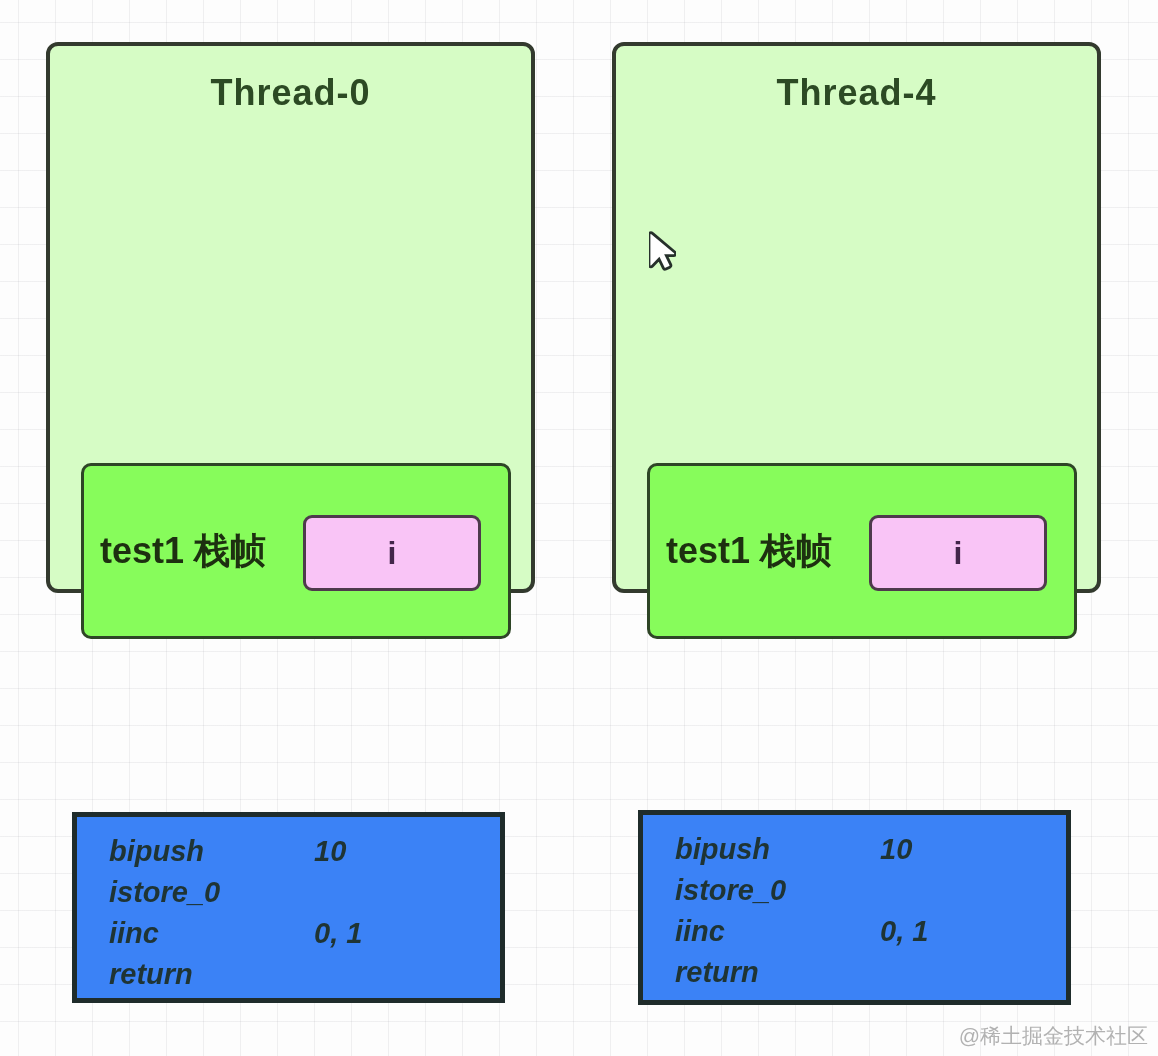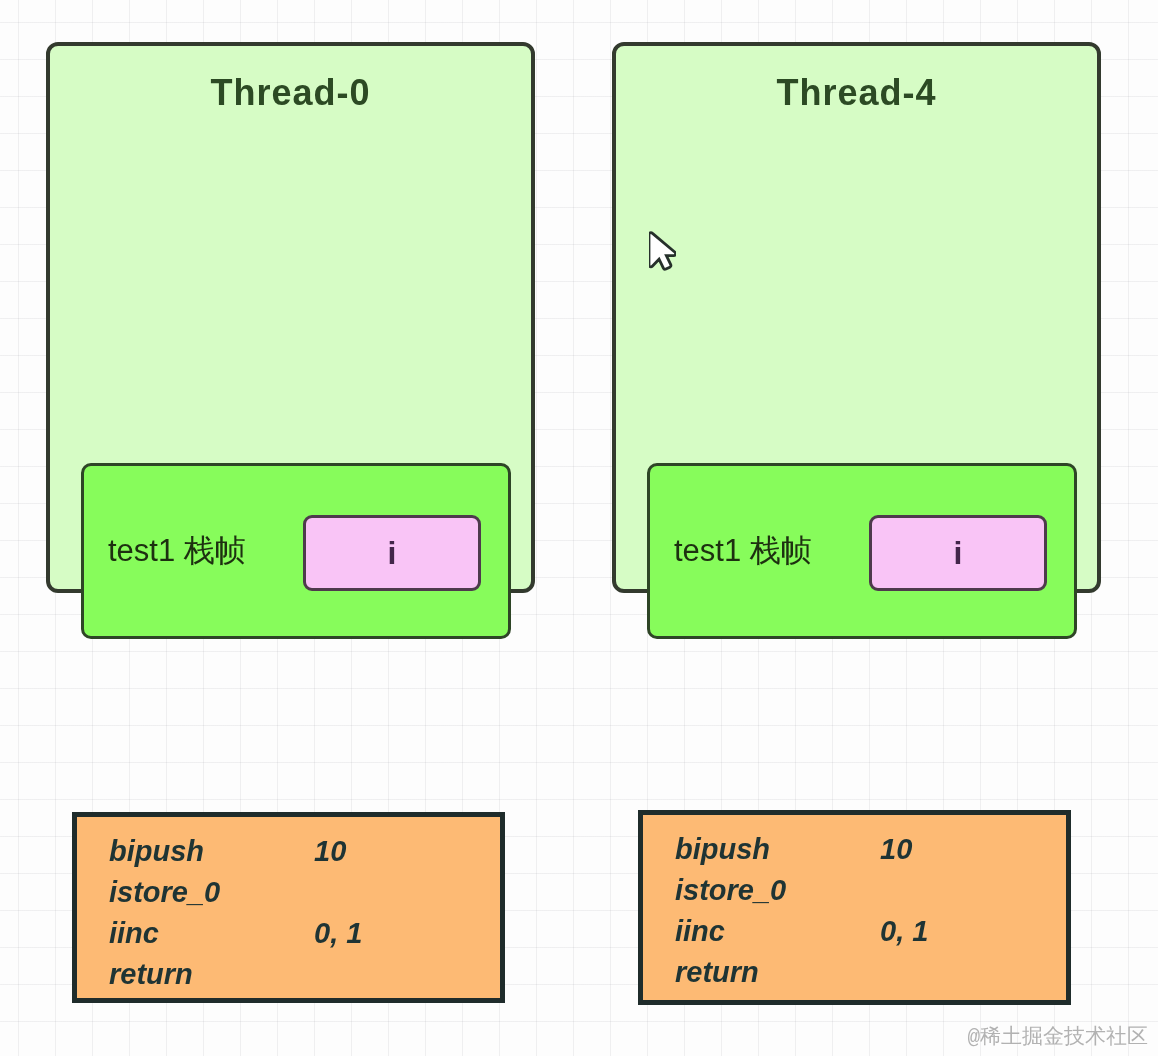--- a/index.html
+++ b/index.html
@@ -42,25 +42,25 @@
     top: 417px;
     width: 430px;
     height: 176px;
     background: #87fc5b;
     border: 3px solid #2e4526;
     border-radius: 10px;
   }
 
   .frame-label {
     position: absolute;
-    left: 24px;
+    left: 16px;
     top: 50%;
     transform: translateY(-50%);
-    font-size: 31px;
-    font-weight: normal;
+    font-size: 36px;
+    font-weight: bold;
     color: #1d3010;
     white-space: nowrap;
   }
 
   .var-slot {
     position: absolute;
     left: 219px;
     top: 49px;
     width: 178px;
     height: 76px;
@@ -71,21 +71,21 @@
     align-items: center;
     justify-content: center;
     font-size: 32px;
     font-weight: bold;
     color: #43264a;
   }
 
   .bytecode-box {
     position: absolute;
     width: 433px;
-    background: #fdba74;
+    background: #3b82f6;
     border: 5px solid #1f2c2b;
     padding: 14px 0 14px 32px;
   }
   #bytecode0 { left: 72px;  top: 812px; height: 191px; }
   #bytecode1 { left: 638px; top: 810px; height: 195px; }
 
   .bc-line {
     display: flex;
     font-size: 29px;
     font-weight: bold;
@@ -103,21 +103,21 @@
     width: 27px;
     height: 42px;
   }
 
   .watermark {
     position: absolute;
     right: 10px;
     bottom: 6px;
     font-size: 21px;
     color: #b2b2b2;
-    font-family: Liberation Mono, monospace;
+    font-family: Liberation Sans, sans-serif;
   }
 </style>
 </head>
 <body>
 
 <div class="thread-panel" id="thread0">
   <div class="thread-title">Thread-0</div>
   <div class="stack-frame">
     <div class="frame-label">test1 栈帧</div>
     <div class="var-slot">i</div>

